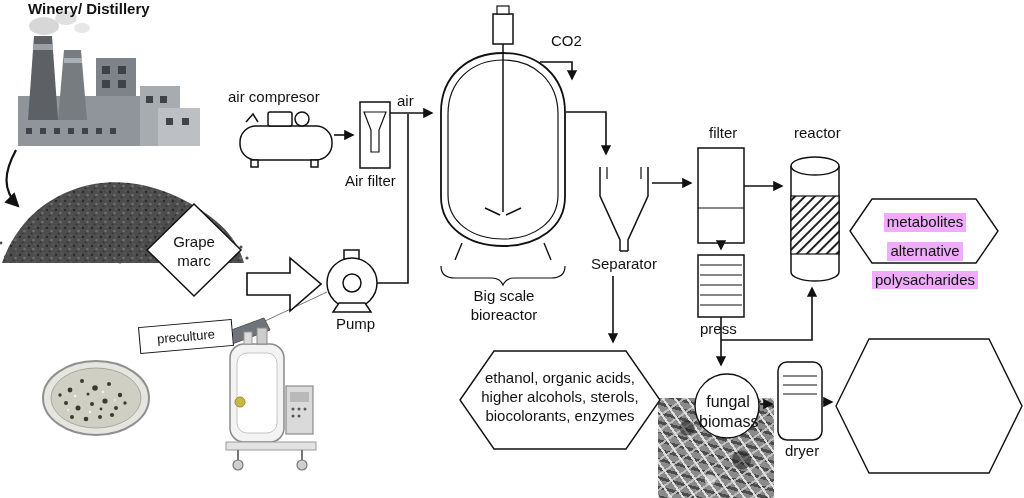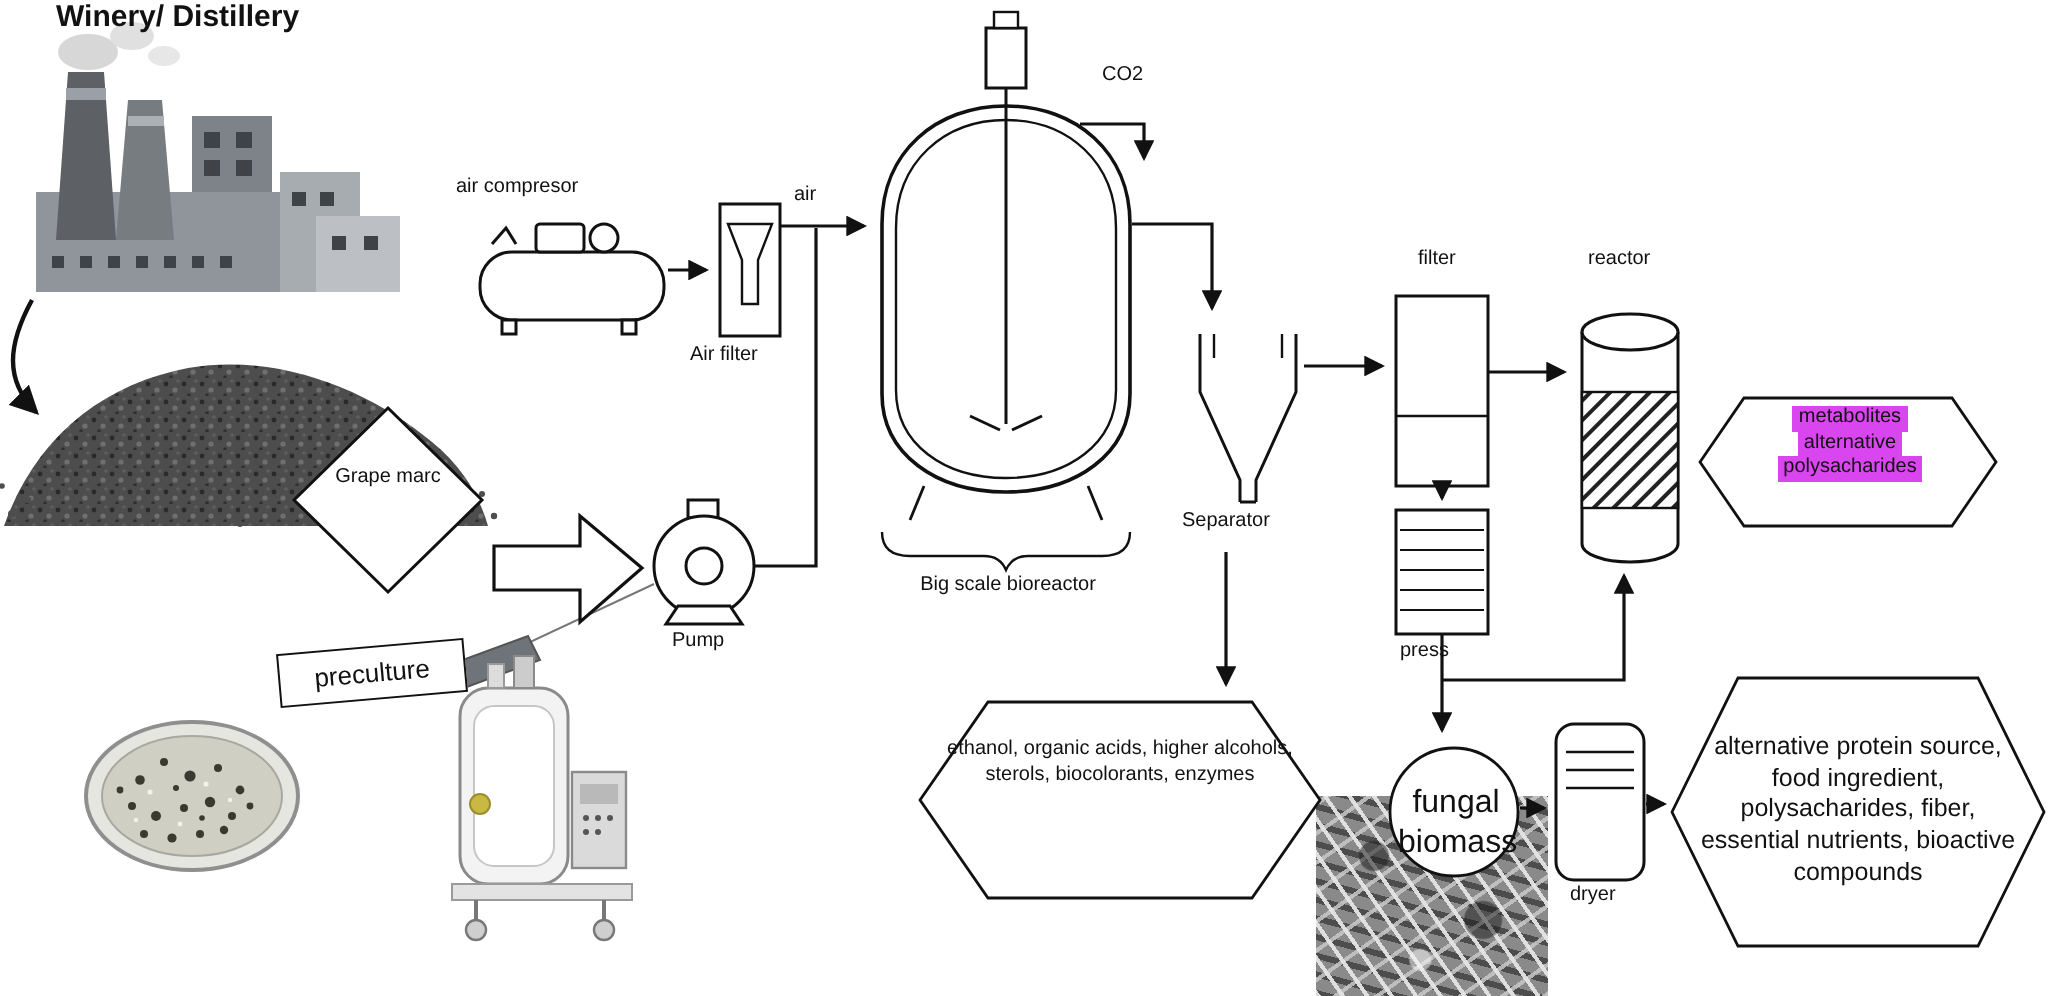--- a/index.html
+++ b/index.html
@@ -11,23 +11,23 @@
     position:absolute; left:658px; top:398px; width:116px; height:100px; z-index:1;
     background:
       radial-gradient(circle at 25% 30%, rgba(30,30,30,.55) 0 7px, transparent 8px),
       radial-gradient(circle at 72% 62%, rgba(25,25,25,.5) 0 9px, transparent 10px),
       radial-gradient(circle at 45% 82%, rgba(245,245,245,.55) 0 5px, transparent 6px),
       repeating-linear-gradient(55deg, rgba(228,228,228,.95) 0 2px, rgba(228,228,228,0) 2px 10px),
       repeating-linear-gradient(-35deg, rgba(200,200,200,.85) 0 2px, rgba(200,200,200,0) 2px 12px),
       repeating-linear-gradient(15deg, rgba(70,70,70,.9) 0 3px, rgba(70,70,70,0) 3px 9px),
       #8a8a8a;
   }
-  .lbl { position:absolute; z-index:3; font-size:10px; line-height:1.25; color:#111; }
+  .lbl { position:absolute; z-index:3; font-size:15px; line-height:1.25; color:#111; }
   .center { text-align:center; }
-  .hl { background:#d946ef; padding:0 3px; display:inline-block; margin-top:0; }
+  .hl { background:#f0abfc; padding:0 3px; display:inline-block; margin-top:10px; }
   .banner {
     position:absolute; z-index:3; left:139px; top:323px; width:94px; height:27px;
     background:#fff; border:1.5px solid #111; transform:rotate(-5deg);
     display:flex; align-items:center; justify-content:center; font-size:13px;
   }
 </style>
 </head>
 <body>
 
 <div class="canvas">
@@ -265,19 +265,18 @@
   <div class="lbl" style="left:794px;top:124px">reactor</div>
   <div class="lbl center" style="left:852px;top:203px;width:146px">
     <span class="hl">metabolites</span><br>
     <span class="hl">alternative</span><br>
     <span class="hl">polysacharides</span>
   </div>
   <div class="lbl" style="left:700px;top:320px">press</div>
   <div class="lbl center" style="left:699px;top:392px;width:58px;font-size:16px">fungal biomass</div>
   <div class="lbl" style="left:785px;top:442px">dryer</div>
   <div class="lbl center" style="left:470px;top:369px;width:180px">ethanol, organic acids, higher alcohols, sterols, biocolorants, enzymes</div>
-  <div class="lbl center" style="left:845px;top:366px;width:168px;font-size:12.5px">alternative protein source, food ingredient, polysacharides, fiber, essential nutrients, bioactive compounds</div>
 
   <div class="banner">
     <span>preculture</span>
   </div>
 
 </div>
 
 </body></html>

